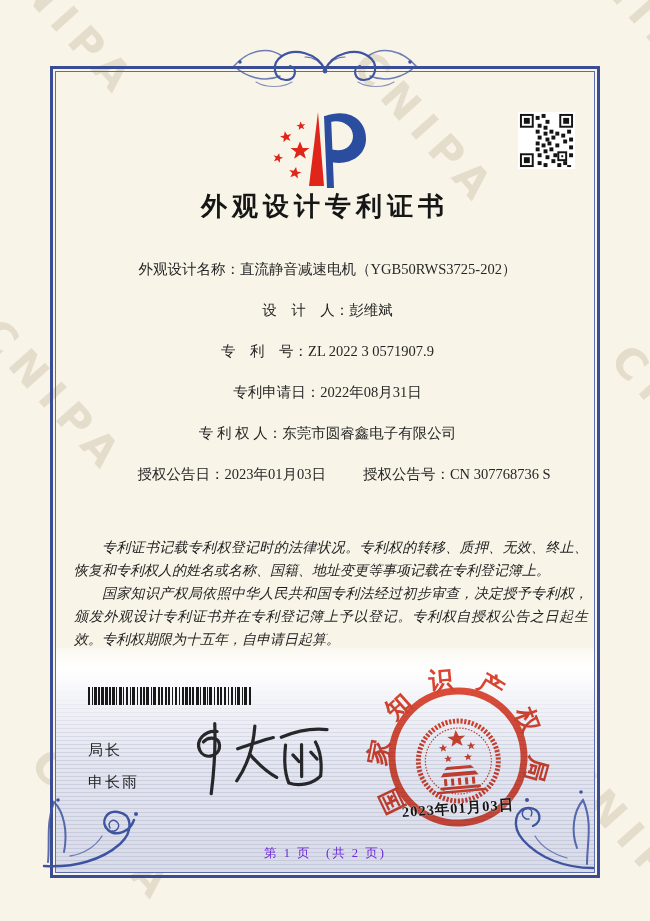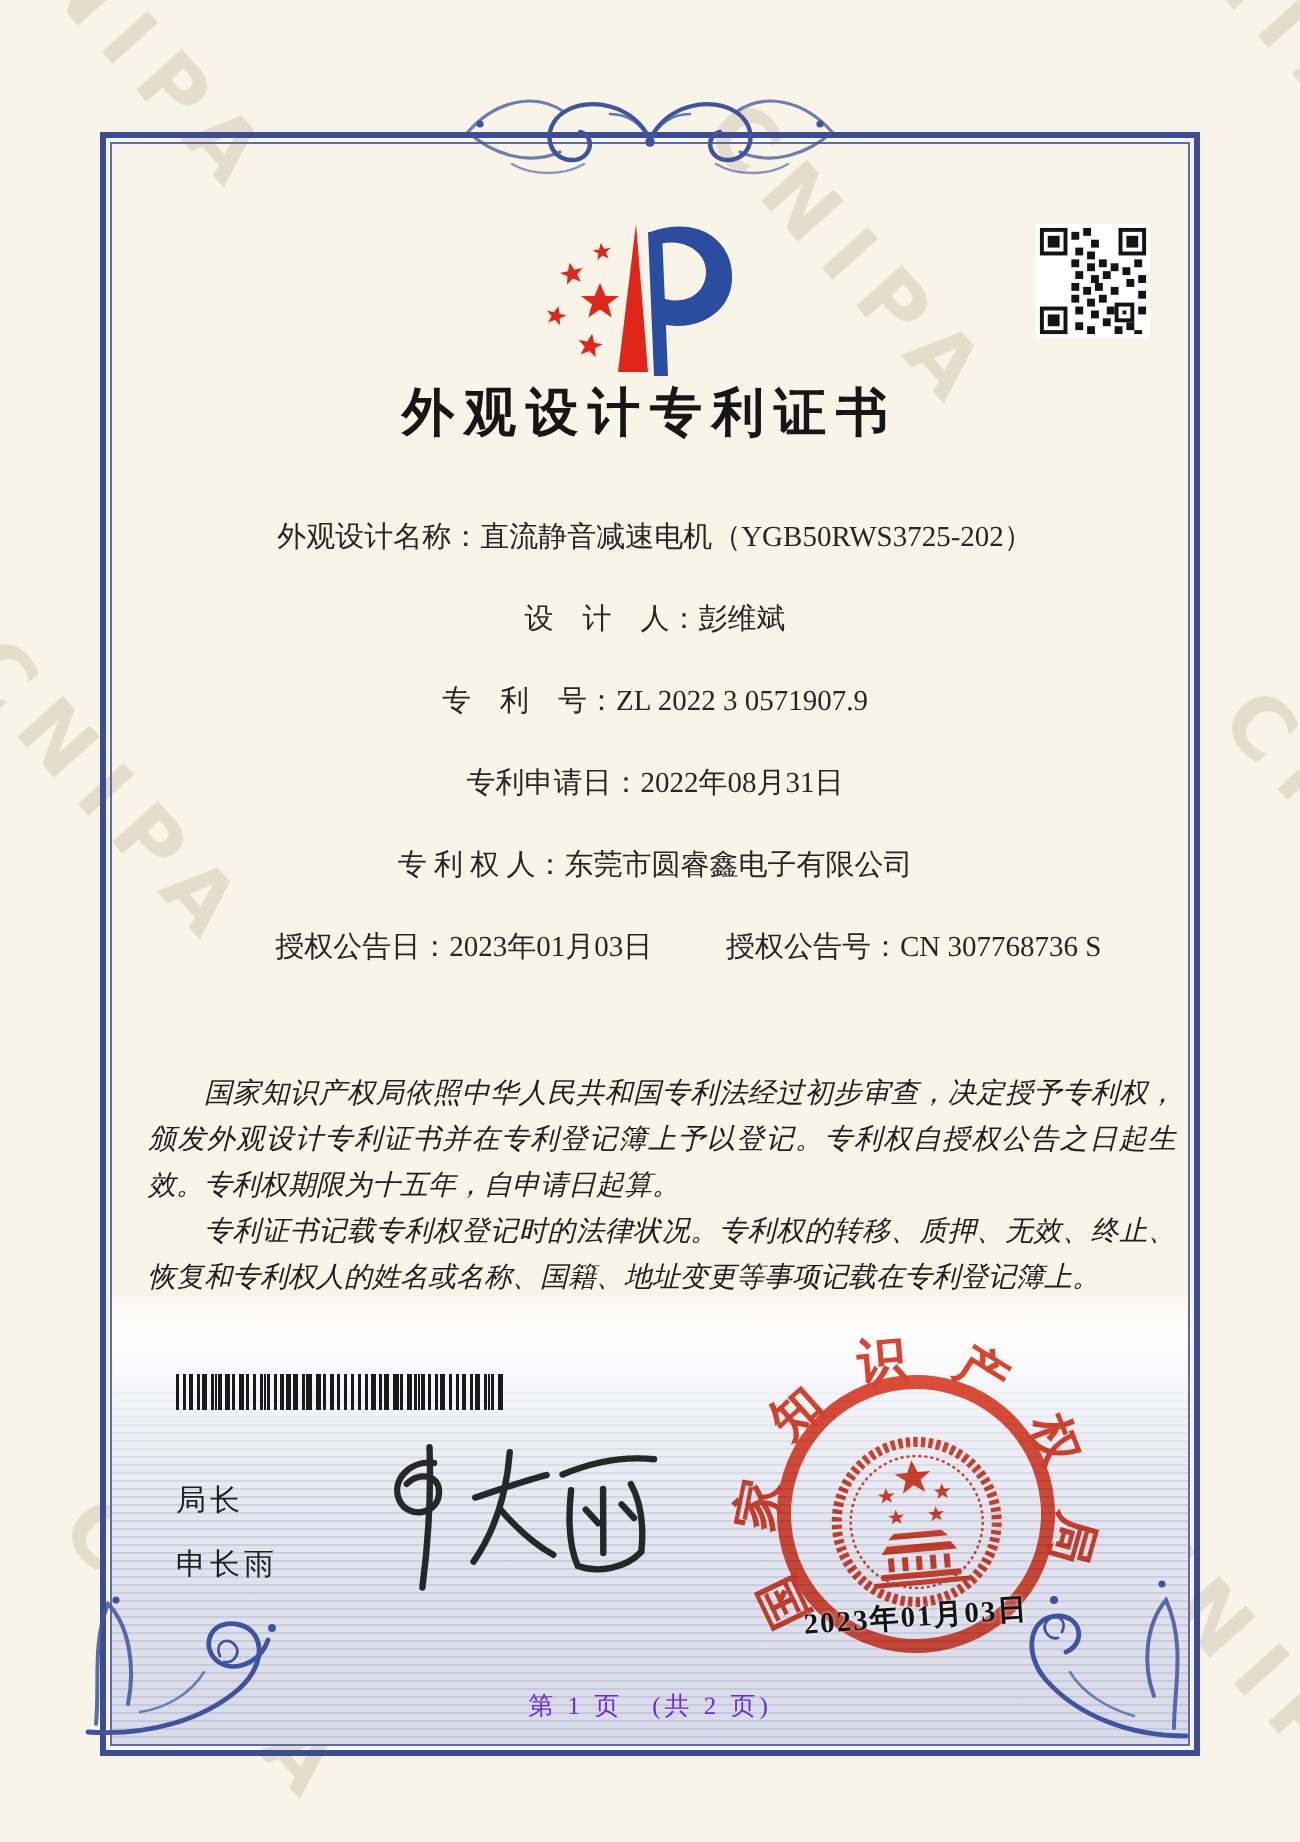--- a/index.html
+++ b/index.html
@@ -183,22 +183,22 @@
     <div class="f-row"><span>专　利　号：</span><span>ZL 2022 3 0571907.9</span></div>
     <div class="f-row"><span>专利申请日：</span><span>2022年08月31日</span></div>
     <div class="f-row"><span>专 利 权 人：</span><span>东莞市圆睿鑫电子有限公司</span></div>
     <div class="f-row">
       <span class="grp1"><span>授权公告日：</span><span>2023年01月03日</span></span>
       <span><span>授权公告号：</span><span>CN 307768736 S</span></span>
     </div>
   </div>
 
   <div class="legal">
+    <p>专利证书记载专利权登记时的法律状况。专利权的转移、质押、无效、终止、恢复和专利权人的姓名或名称、国籍、地址变更等事项记载在专利登记簿上。</p>
     <p>国家知识产权局依照中华人民共和国专利法经过初步审查，决定授予专利权，颁发外观设计专利证书并在专利登记簿上予以登记。专利权自授权公告之日起生效。专利权期限为十五年，自申请日起算。</p>
-    <p>专利证书记载专利权登记时的法律状况。专利权的转移、质押、无效、终止、恢复和专利权人的姓名或名称、国籍、地址变更等事项记载在专利登记簿上。</p>
   </div>
 
   <div class="barcode"></div>
 
   <div class="signer">
     <div>局长</div>
     <div>申长雨</div>
   </div>
 
   <svg class="signature" width="155" height="85" viewBox="0 0 155 85">

